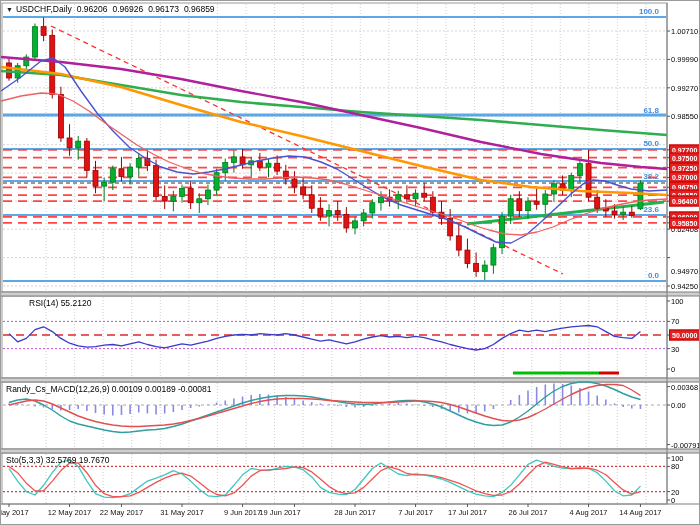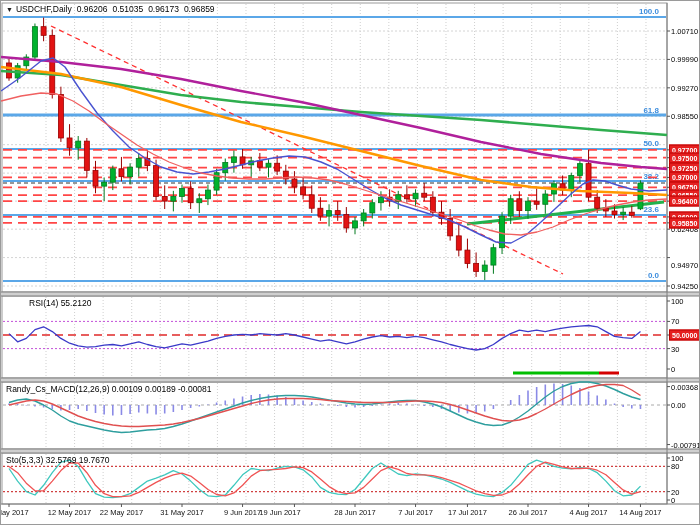--- a/index.html
+++ b/index.html
@@ -436,34 +436,34 @@
       <line x1="293.45" y1="503" x2="293.45" y2="506" stroke="#555" stroke-width="1"></line>
       <line x1="354" y1="503" x2="354" y2="506" stroke="#555" stroke-width="1"></line>
       <line x1="414.55" y1="503" x2="414.55" y2="506" stroke="#555" stroke-width="1"></line>
       <line x1="466.45000000000005" y1="503" x2="466.45000000000005" y2="506" stroke="#555" stroke-width="1"></line>
       <line x1="527" y1="503" x2="527" y2="506" stroke="#555" stroke-width="1"></line>
       <line x1="587.5500000000001" y1="503" x2="587.5500000000001" y2="506" stroke="#555" stroke-width="1"></line>
       <line x1="639.45" y1="503" x2="639.45" y2="506" stroke="#555" stroke-width="1"></line>
     </svg>
 
   <div class="main-title">
-    <span class="dd">▼</span><span>USDCHF,Daily</span><span class="q">0.96206</span><span class="q">0.51035</span><span class="q">0.96173</span><span class="q">0.96859</span>
+    <span class="dd">▼</span><span>USDCHF,Daily</span><span class="q">0.96206</span><span class="q">0.96926</span><span class="q">0.96173</span><span class="q">0.96859</span>
   </div>
 
   <div id="rsi-title" class="p-title">RSI(14) 55.2120</div>
   <div id="macd-title" class="p-title">Randy_Cs_MACD(12,26,9) 0.00109 0.00189 -0.00081</div>
   <div id="sto-title" class="p-title">Sto(5,3,3) 32.5769 19.7670</div>
 
   <div id="axis">
       <div class="axl" style="top: 30px;">1.00710</div>
       <div class="axl" style="top: 58.4214px;">0.99990</div>
       <div class="axl" style="top: 86.8429px;">0.99270</div>
       <div class="axl" style="top: 115.264px;">0.98550</div>
       <div class="axl" style="top: 228.161px;">0.62408</div>
-      <div class="axl" style="top: 264px;">0.94970</div>
+      <div class="axl" style="top: 270px;">0.94970</div>
       <div class="axl" style="top: 285.003px;">0.94250</div>
       <div class="axr" style="top: 148.817px;">0.97700</div>
       <div class="axr" style="top: 156.712px;">0.97500</div>
       <div class="axr" style="top: 166.581px;">0.97250</div>
       <div class="axr" style="top: 176.449px;">0.97000</div>
       <div class="axr" style="top: 186.318px;">0.96750</div>
       <div class="axr" style="top: 194.213px;">0.96550</div>
       <div class="axr" style="top: 200.134px;">0.96400</div>
       <div class="axr" style="top: 215.923px;">0.96000</div>
       <div class="axr" style="top: 221.845px;">0.95850</div>

